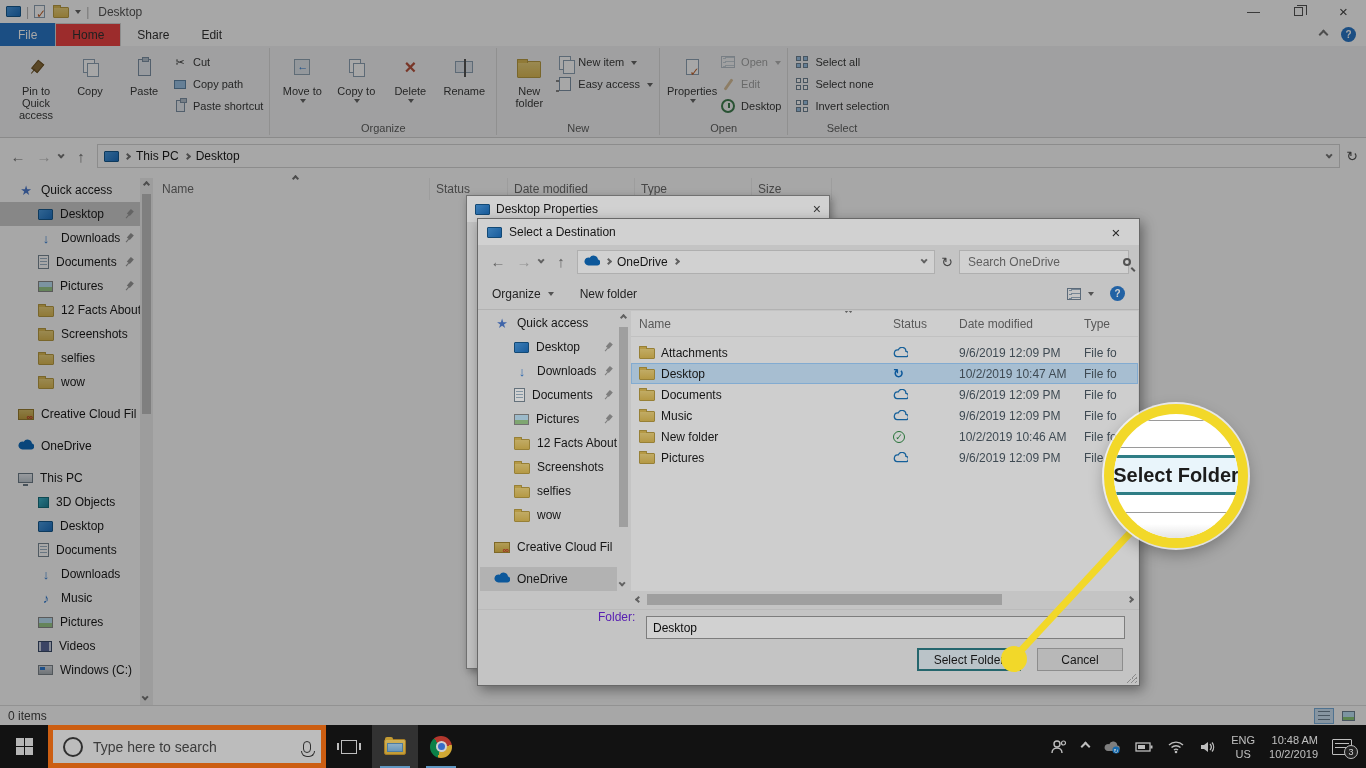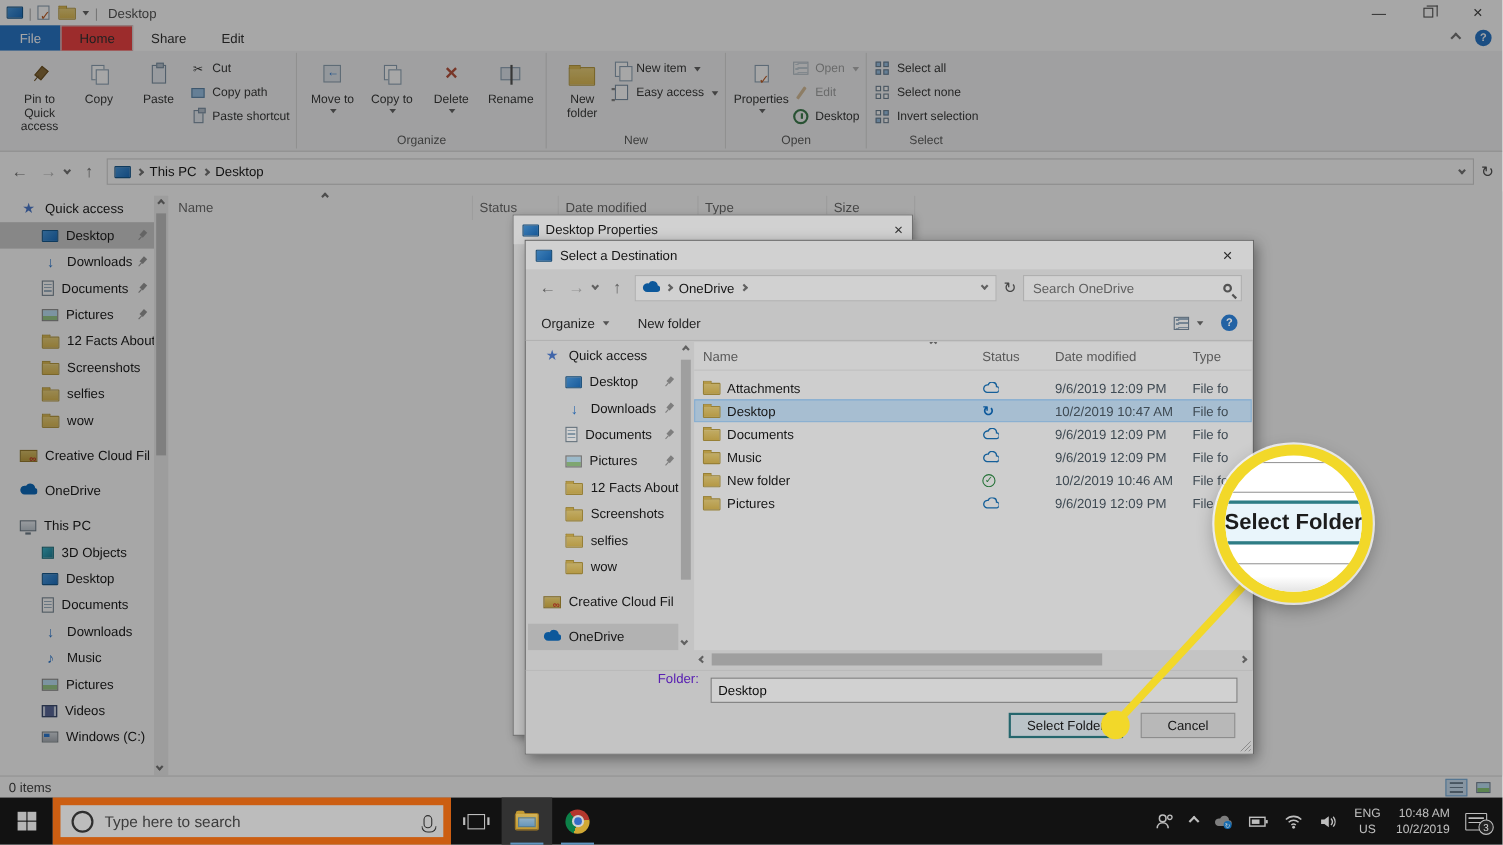--- a/index.html
+++ b/index.html
@@ -183,21 +183,21 @@
   #callout-circle{position:absolute;left:1104px;top:404px;width:144px;height:144px;border-radius:50%;background:#fff;border:10px solid #f2d829;box-shadow:0 0 0 2px rgba(255,255,255,.75),0 6px 16px rgba(0,0,0,.3);z-index:21;overflow:hidden}
   .co-line{position:absolute;left:0;right:0;height:1px;background:#9a9a9a}
   #co-band{position:absolute;left:-6px;right:-6px;top:41px;height:40px;background:#e9f5fb;border-top:3px solid #2e7d85;border-bottom:3px solid #2e7d85;display:flex;align-items:center;justify-content:center;font-size:20px;font-weight:bold;color:#1c1c1c}
   #co-bottom{position:absolute;left:0;right:0;top:110px;bottom:0;background:linear-gradient(#fff,#e4e4e4)}
 
   
   #taskbar{position:absolute;left:0;top:725px;width:1366px;height:43px;background:#161616;z-index:5;display:flex;align-items:stretch;color:#e8e8e8}
   #start-btn{width:48px;display:flex;align-items:center;justify-content:center}
   .win-logo{width:17px;height:17px;display:grid;grid-template-columns:8px 8px;grid-template-rows:8px 8px;gap:1px}
   .win-logo span{background:#dedede}
-  #tb-search{width:362px;background:#e6e6e6;display:flex;align-items:center;padding:0 10px;gap:10px;border:7px solid #f97316}
+  #tb-search{width:278px;background:#e6e6e6;display:flex;align-items:center;padding:0 10px;gap:10px;border:5px solid #f97316}
   #tb-search .cortana{width:20px;height:20px;border:2.5px solid #3a3a3a;border-radius:50%;flex:none}
   #tb-search input{flex:1;border:none;outline:none;background:transparent;font-family:inherit;font-size:14px;color:#333}
   #tb-search input::placeholder{color:#4a4a4a}
   .mic-ic{width:8px;height:12px;border:1.5px solid #3a3a3a;border-radius:4px;position:relative;flex:none}
   .mic-ic::after{content:"";position:absolute;left:-3px;bottom:-5px;width:12px;height:5px;border:1.5px solid #3a3a3a;border-top:none;border-radius:0 0 6px 6px}
   .tb-icon{width:46px;display:flex;align-items:center;justify-content:center;position:relative}
   .tb-icon.active{background:#3d3d3d}
   .tb-icon.open::after{content:"";position:absolute;left:8px;right:8px;bottom:0;height:2px;background:#76b9ed}
   .taskview-ic{width:16px;height:14px;border:1.5px solid #e8e8e8;position:relative}
   .taskview-ic::before{content:"";position:absolute;left:-5px;top:2px;width:2px;height:7px;background:#e8e8e8}
@@ -600,21 +600,21 @@
     <div class="addr-box">
       <span class="cloud-fill"><svg width="16" height="11" viewBox="0 0 16 11">
             <path d="M4.5 10.5a4 4 0 1 1 1.2-7.8A4.5 4.5 0 0 1 14 4.6a3 3 0 0 1-.6 5.9z" fill="#0f6cbd"></path>
           </svg></span>
       <span class="chev right small"></span>
       <span>OneDrive</span>
       <span class="chev right small"></span>
       <span style="margin-left:auto" class="chev down small"></span>
     </div>
     <span class="refresh-ic">↻</span>
-    <div class="search-box" style="width:199px">
+    <div class="search-box" style="width:170px">
       <input placeholder="Search OneDrive" style="">
       <span class="mag-ic"></span>
     </div>
   </div>
 
   <div id="dlg-toolbar">
     <span class="tb-item">
         <span>Organize</span>
         <span class="tri-down"></span>
       </span>

